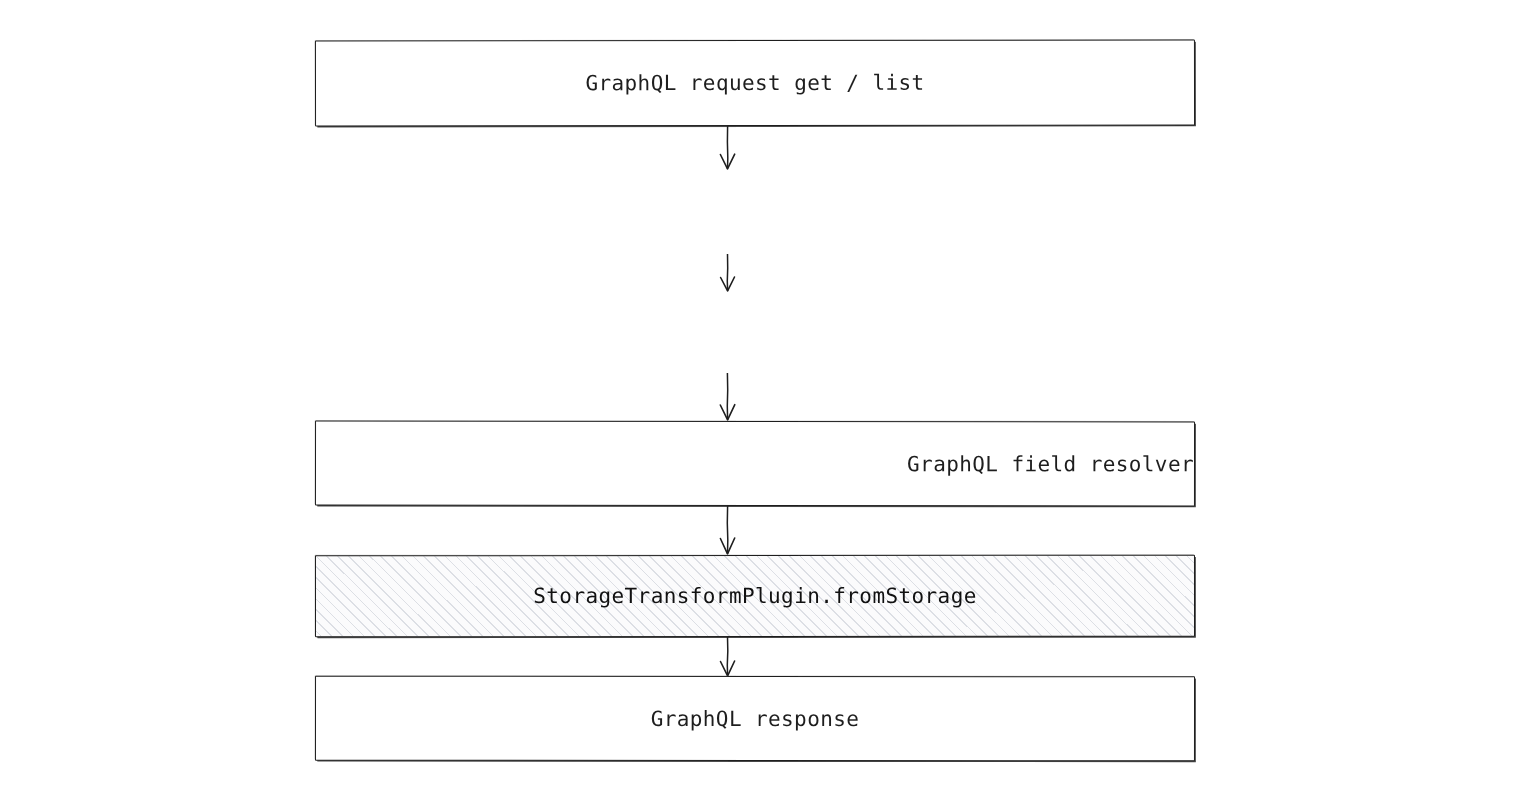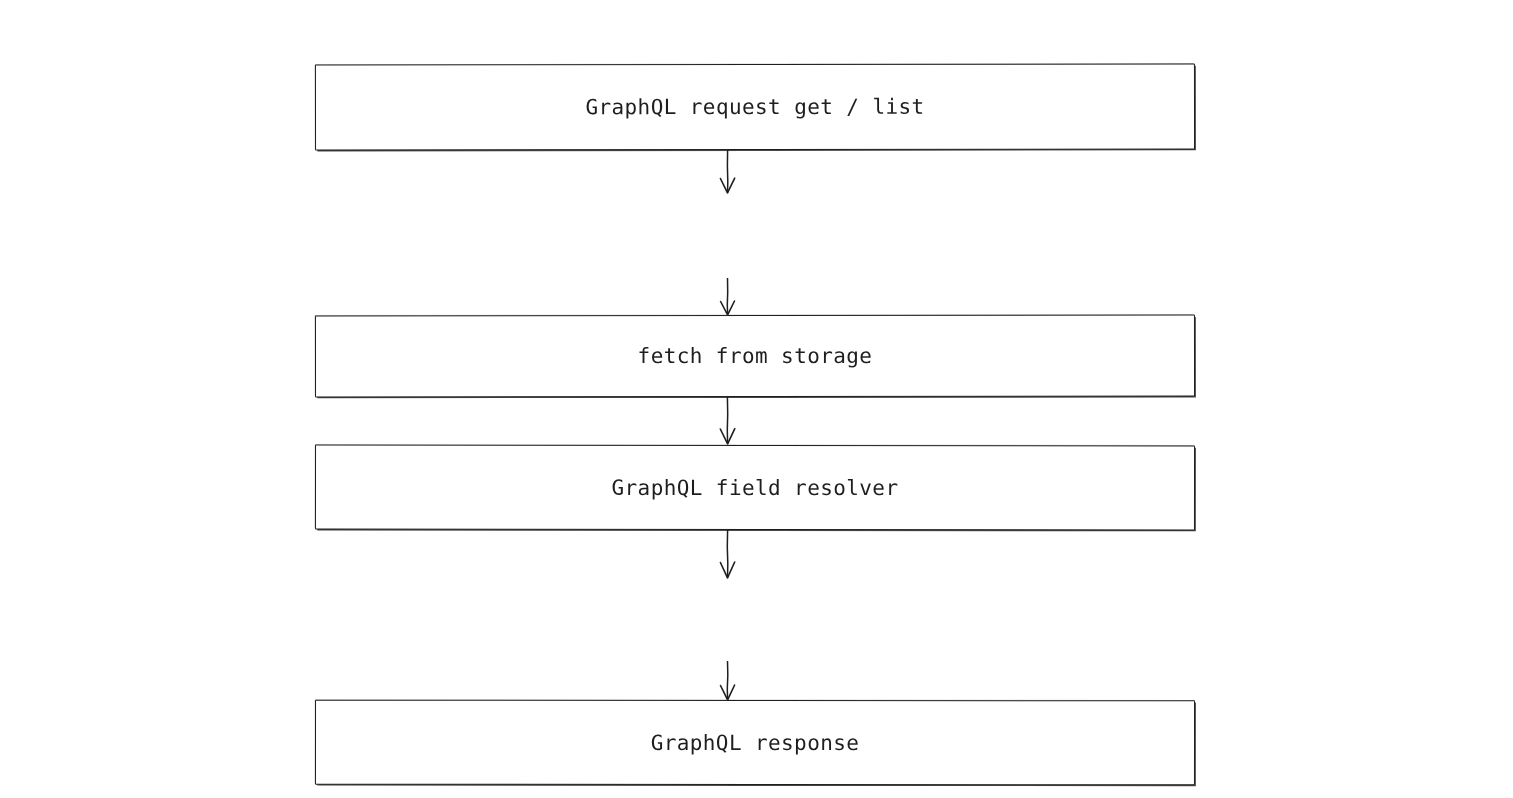--- a/index.html
+++ b/index.html
@@ -14,21 +14,20 @@
     font-family: "DejaVu Sans Mono", "Liberation Mono", monospace;
     overflow: hidden;
     position: relative;
   }
 
   #canvas {
     position: relative;
     width: 1513px;
     height: 566px;
     background: #ffffff;
-    margin-top: 24px;
   }
 
   
   .node {
     position: relative;
     box-sizing: border-box;
     width: 880px;
     display: flex;
     align-items: center;
     justify-content: center;
@@ -37,21 +36,21 @@
     border-radius: 1px;
     box-shadow:
        1.6px 1.6px 0 -0.7px rgba(40,40,40,0.85),
        -0.8px -0.8px 0 -0.4px rgba(120,120,120,0.35);
   }
 
   
   .node.w1 { transform: rotate(-0.07deg); }
   .node.w2 { transform: rotate(0.06deg); }
   .node.w3 { transform: rotate(-0.05deg); }
-  .node.w4 { transform: rotate(0.05deg); }
+  .node.w4 { transform: rotate(0.05deg); justify-content: flex-end; }
   .node.w5 { transform: rotate(-0.03deg); }
   .node.w6 { transform: rotate(0.04deg); text-align: right; }
 
   .node-label {
     font-family: "DejaVu Sans Mono", "Liberation Mono", monospace;
     font-size: 21px;
     letter-spacing: 0.4px;
     color: #1e1e1e;
     white-space: pre;
     user-select: none;
@@ -104,42 +103,42 @@
   </div>
 
 
   <div style="position:absolute; left:708px; top:254px; width:40px; height:38px;">
     <svg width="40" height="38" viewBox="0 0 40 38">
       <path class="arrow-line" d="M19.5 0 L19.7 14 L19.3 27 L19.6 36.5"></path>
       <path class="arrow-head" d="M12.6 23.5 L19.6 36.8 L26.5 23.0"></path>
     </svg>
   </div>
 
-  <div class="node w3" style="position:absolute; left:0; top:291px; width:880px; height:82px; margin-left:315px;">
-    <span class="node-label">fetch from storage</span>
-  </div>
 
   <div style="position:absolute; left:708px; top:373px; width:40px; height:48px;">
     <svg width="40" height="48" viewBox="0 0 40 48">
       <path class="arrow-line" d="M19.4 0 L19.7 17 L19.3 33 L19.6 46.5"></path>
       <path class="arrow-head" d="M12.3 32.0 L19.6 46.8 L26.8 31.6"></path>
     </svg>
   </div>
 
   <div class="node w4" style="position:absolute; left:0; top:421px; width:880px; height:85px; margin-left:315px;">
     <span class="node-label">GraphQL field resolver</span>
   </div>
 
   <div style="position:absolute; left:708px; top:506px; width:40px; height:49px;">
     <svg width="40" height="49" viewBox="0 0 40 49">
       <path class="arrow-line" d="M19.6 0 L19.3 17 L19.8 34 L19.5 47.5"></path>
       <path class="arrow-head" d="M12.4 32.5 L19.5 47.8 L26.7 32.0"></path>
     </svg>
   </div>
 
+  <div class="node hatched w5" style="position:absolute; left:0; top:555px; width:880px; height:82px; margin-left:315px;">
+    <span class="node-label">StorageTransformPlugin.fromStorage</span>
+  </div>
 
   <div style="position:absolute; left:708px; top:637px; width:40px; height:40px;">
     <svg width="40" height="40" viewBox="0 0 40 40">
       <path class="arrow-line" d="M19.5 0 L19.8 14 L19.3 28 L19.6 38.5"></path>
       <path class="arrow-head" d="M12.5 24.5 L19.6 38.8 L26.6 24.0"></path>
     </svg>
   </div>
 
   <div class="node w6" style="position:absolute; left:0; top:676px; width:880px; height:85px; margin-left:315px;">
     <span class="node-label">GraphQL response</span>

